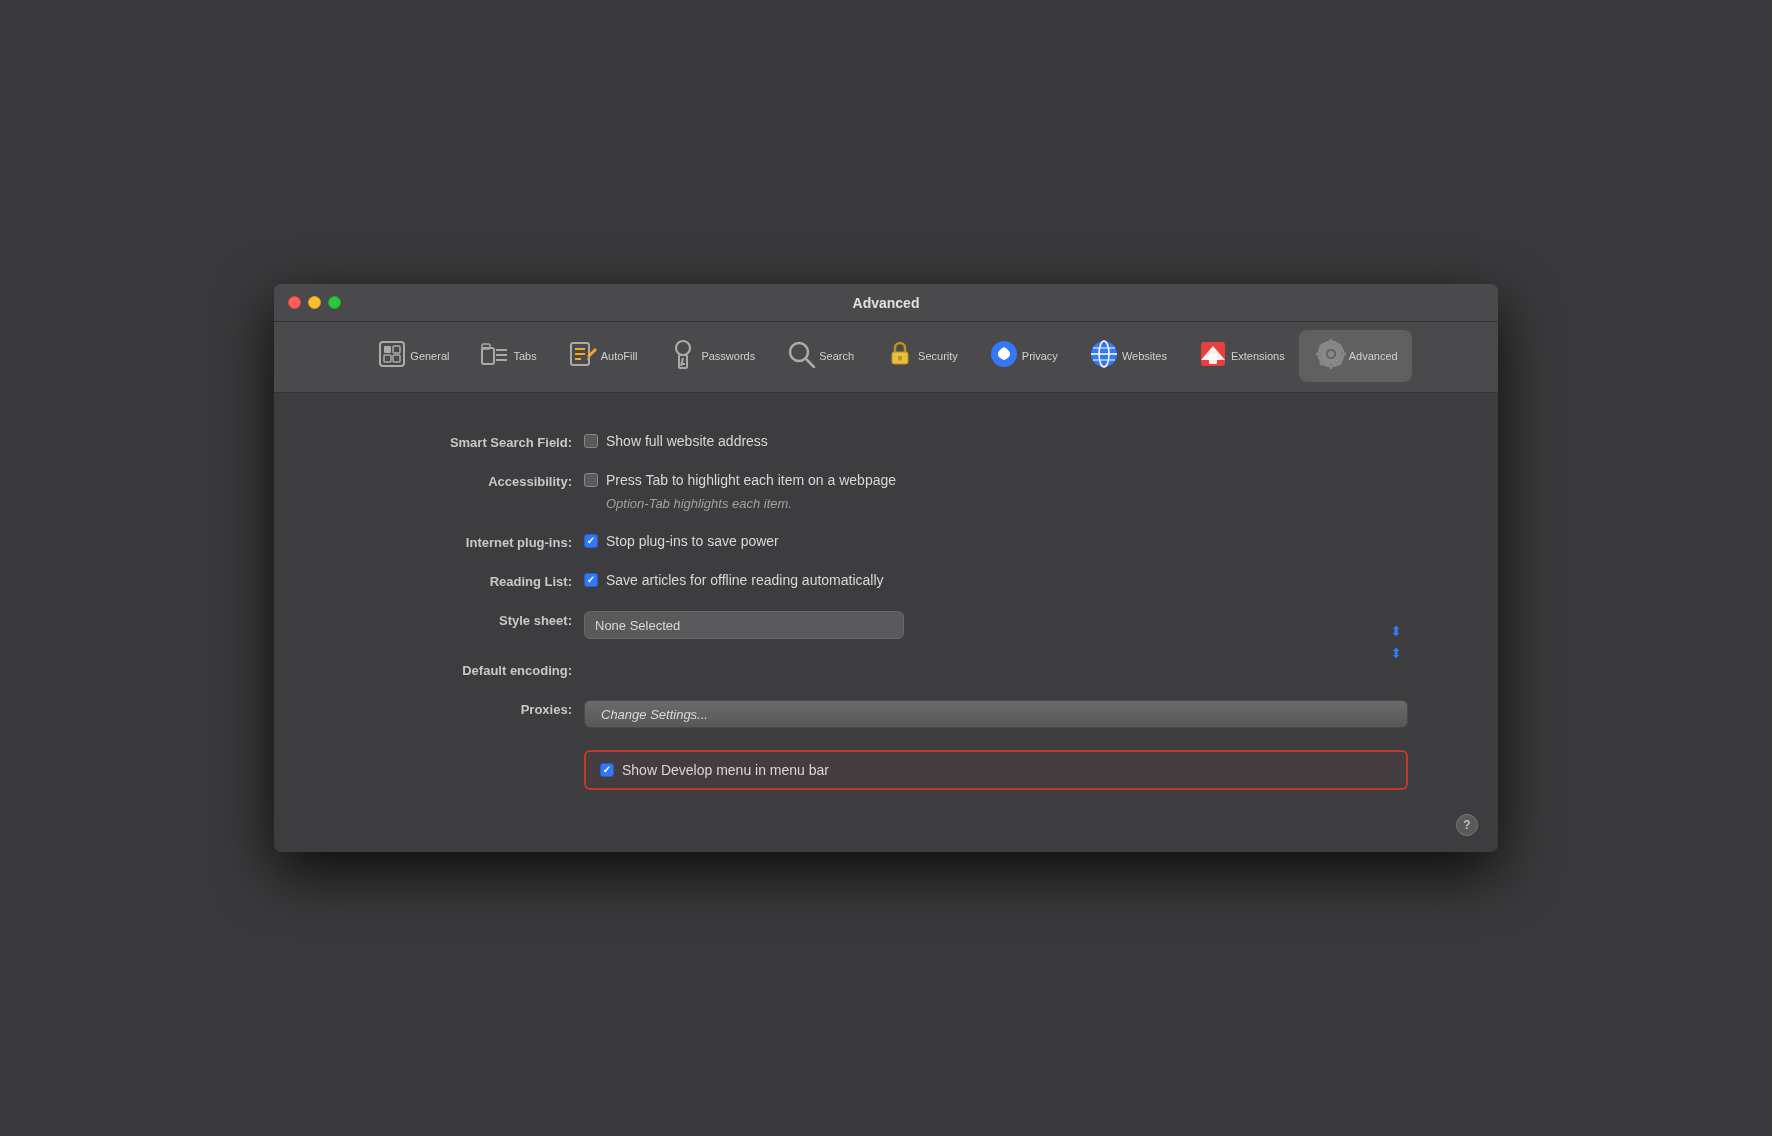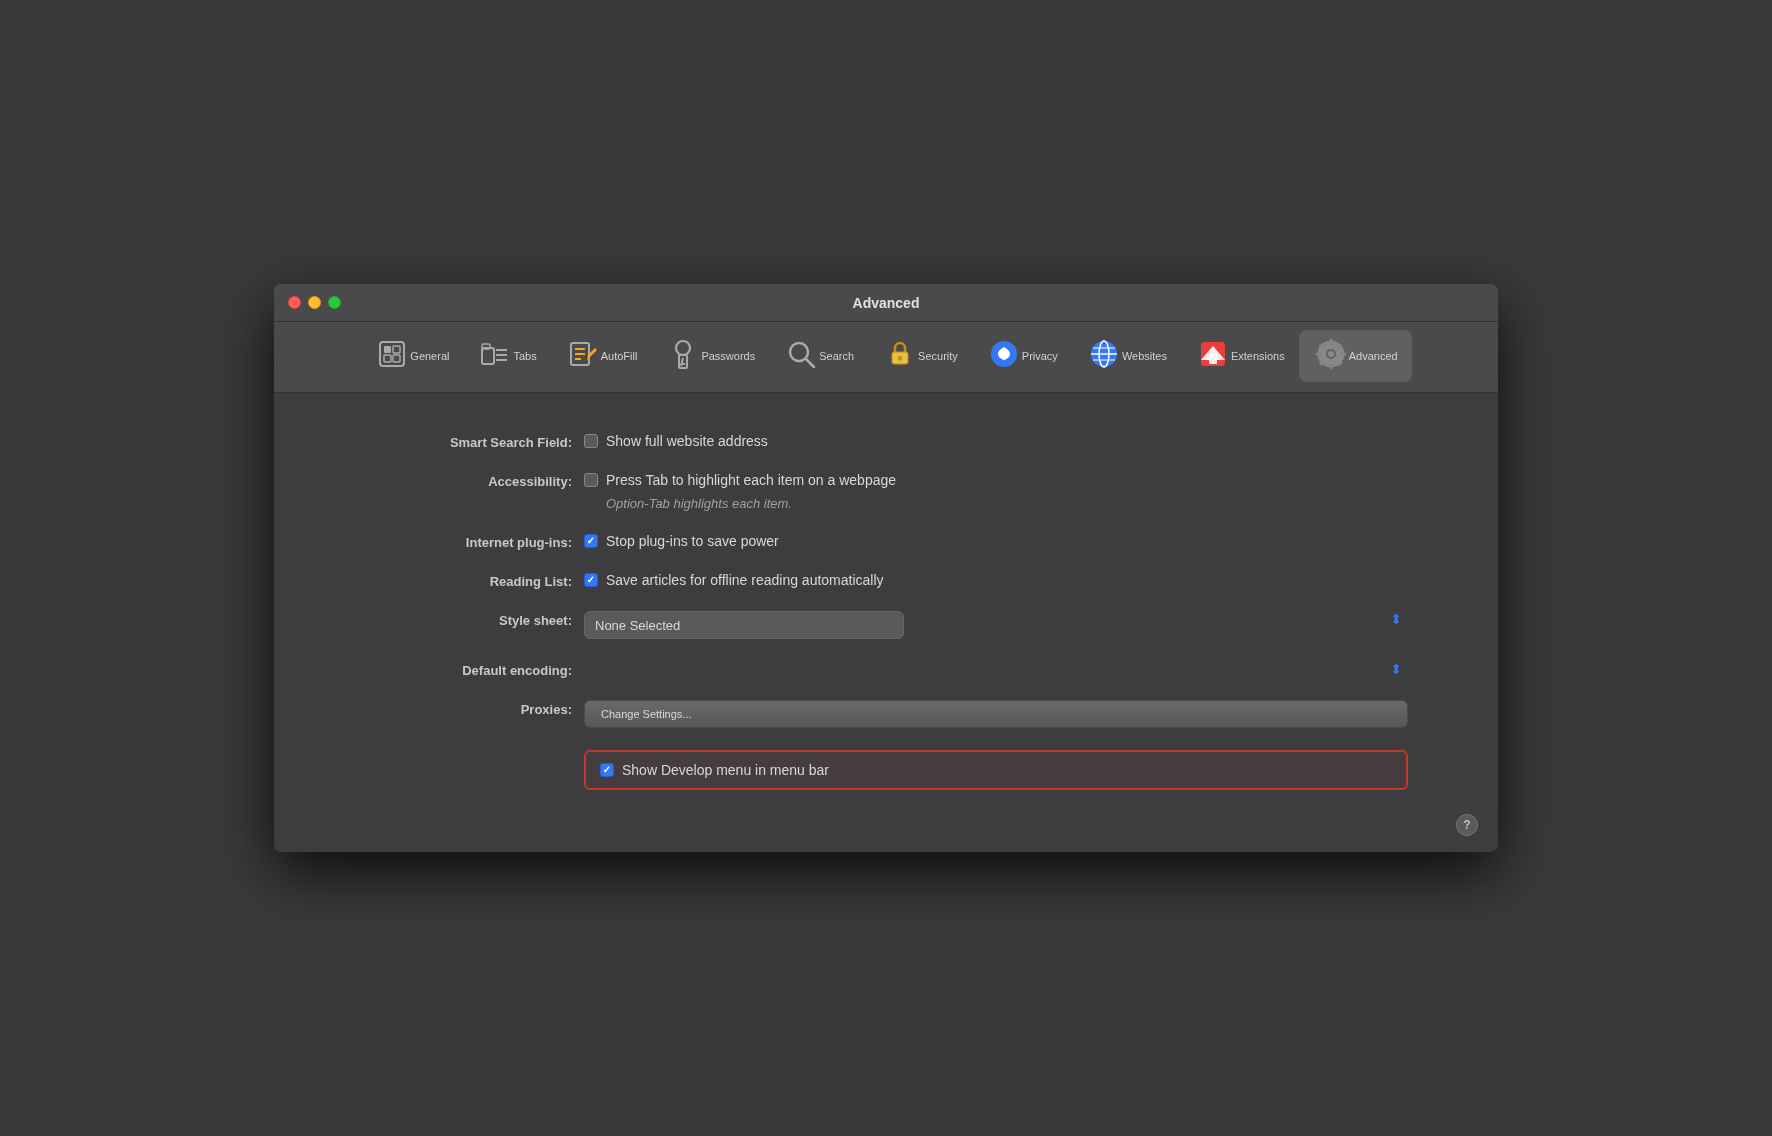--- a/index.html
+++ b/index.html
@@ -170,21 +170,21 @@
       display: flex;
       align-items: center;
       justify-content: center;
       cursor: pointer;
     }
     .mini-spinner-btn:first-child { border-radius: 2px 2px 0 0; border-bottom: none; }
     .mini-spinner-btn:last-child { border-radius: 0 0 2px 2px; }
     .select-wrapper {
       position: relative;
       display: inline-flex;
-      align-items: flex-start;
+      align-items: flex-end;
     }
     .select-control {
       background: #5a5a5c;
       border: 1px solid #666;
       border-radius: 6px;
       color: #d8d8d8;
       font-size: 13px;
       height: 28px;
       padding: 0 32px 0 10px;
       appearance: none;
@@ -197,26 +197,27 @@
       right: 6px;
       pointer-events: none;
       color: #3478f6;
       font-size: 14px;
     }
     .button {
       background: linear-gradient(to bottom, #6a6a6c, #585858);
       border: 1px solid #4a4a4a;
       border-radius: 6px;
       color: #d8d8d8;
-      font-size: 11px;
+      font-size: 13px;
       padding: 5px 16px;
       cursor: pointer;
       height: 28px;
       display: inline-flex;
       align-items: center;
+      font-style: italic;
     }
     .develop-section {
       display: flex;
       align-items: center;
       gap: 8px;
       padding: 10px 14px;
       border: 2px solid #c0392b;
       border-radius: 6px;
       background: rgba(192,57,43,0.06);
       display: inline-flex;

